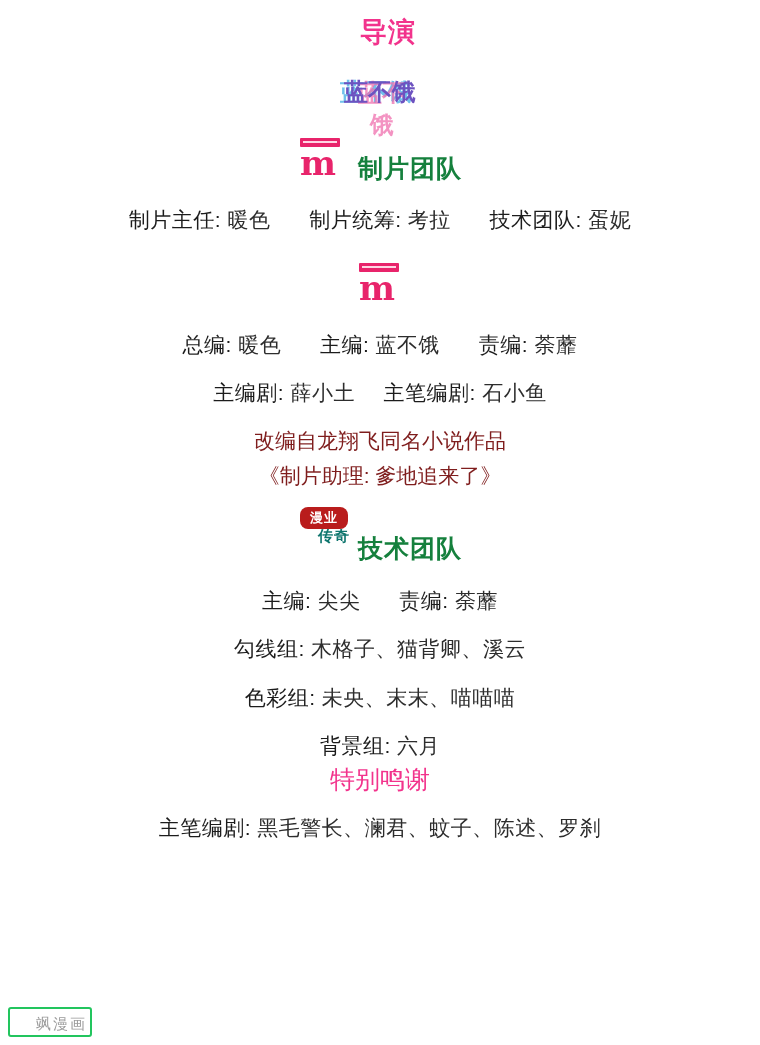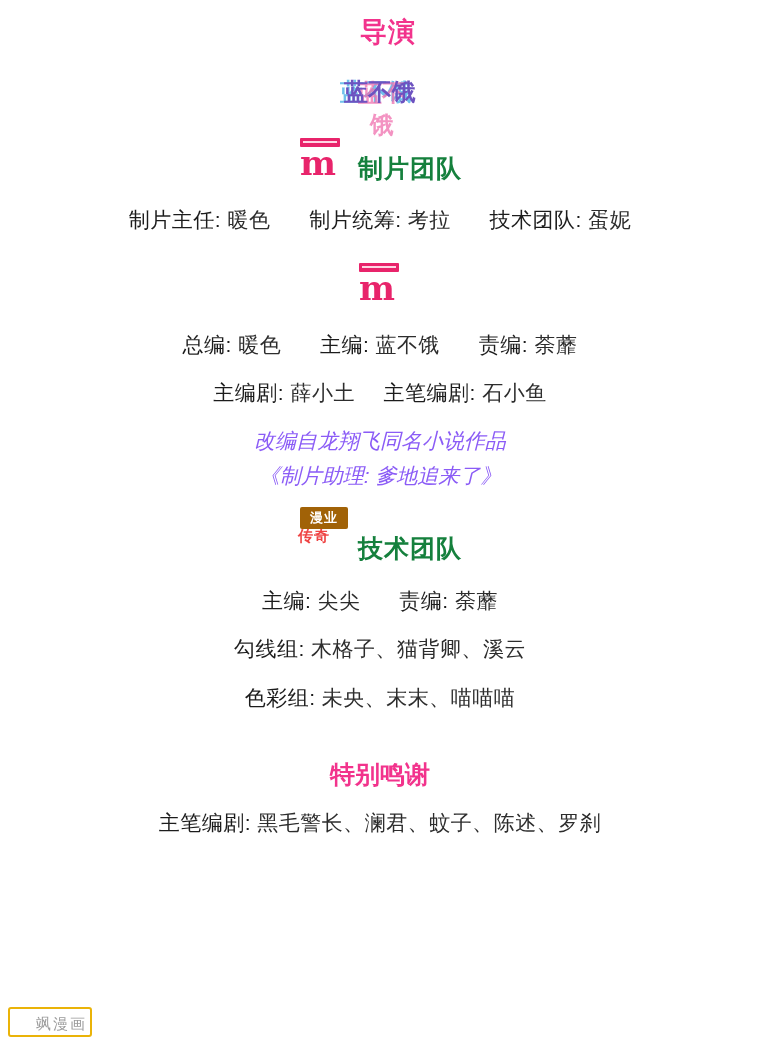--- a/index.html
+++ b/index.html
@@ -111,34 +111,34 @@
   .logo-tech {
     width: 52px;
     height: 42px;
     position: relative;
   }
   .logo-tech .t-top {
     position: absolute;
     top: -2px;
     left: 0;
     width: 52px;
-    text-align: left;
+    text-align: right;
     font-size: 15px;
     font-weight: bold;
-    color: #ef4444;
+    color: #0f766e;
     letter-spacing: 1px;
   }
   .logo-tech .t-bottom {
     position: absolute;
     bottom: 0;
     left: 2px;
     width: 48px;
     height: 22px;
-    background: #a16207;
-    border-radius: 2px;
+    background: #b91c1c;
+    border-radius: 8px;
     color: #ffffff;
     font-size: 13px;
     font-weight: bold;
     line-height: 22px;
     text-align: center;
     letter-spacing: 1px;
   }
   .section-title {
     font-size: 25px;
     font-weight: bold;
@@ -161,39 +161,37 @@
     width: 26px;
   }
   .credit-line .sep-sm {
     display: inline-block;
     width: 16px;
   }
   .novel-line {
     font-size: 21px;
     line-height: 1.6;
     margin-top: 14px;
-    color: #8b5cf6;
-    font-style: italic;
+    color: #7f1d1d;
   }
   .novel-line.tight {
     margin-top: 2px;
   }
   .thanks-title {
     color: #f2338c;
-    font-weight: bold;
+    font-weight: normal;
     font-size: 25px;
-    margin-top: 44px;
   }
   .watermark {
     position: absolute;
     left: 8px;
     bottom: 8px;
     width: 84px;
     height: 30px;
-    border: 2px solid #eab308;
+    border: 2px solid #22c55e;
     border-radius: 3px;
     color: #9a9a9a;
     font-size: 15px;
     line-height: 30px;
     text-align: center;
     letter-spacing: 2px;
     background: rgba(255,255,255,.6);
     box-sizing: border-box;
     padding-left: 23px;
   }
@@ -287,20 +285,24 @@
   <div class="row credit-line">
     <span class="lbl">勾线组:</span>
     <span>木格子、猫背卿、溪云</span>
   </div>
 
   <div class="row credit-line">
     <span class="lbl">色彩组:</span>
     <span>未央、末末、喵喵喵</span>
   </div>
 
+  <div class="row credit-line">
+    <span class="lbl">背景组:</span>
+    <span>六月</span>
+  </div>
 
   <div class="row thanks-title">特别鸣谢</div>
 
   <div class="row credit-line">
     <span class="lbl">主笔编剧:</span>
     <span>黑毛警长、澜君、蚊子、陈述、罗刹</span>
   </div>
 
   <div class="watermark">飒漫画</div>
 </div>

